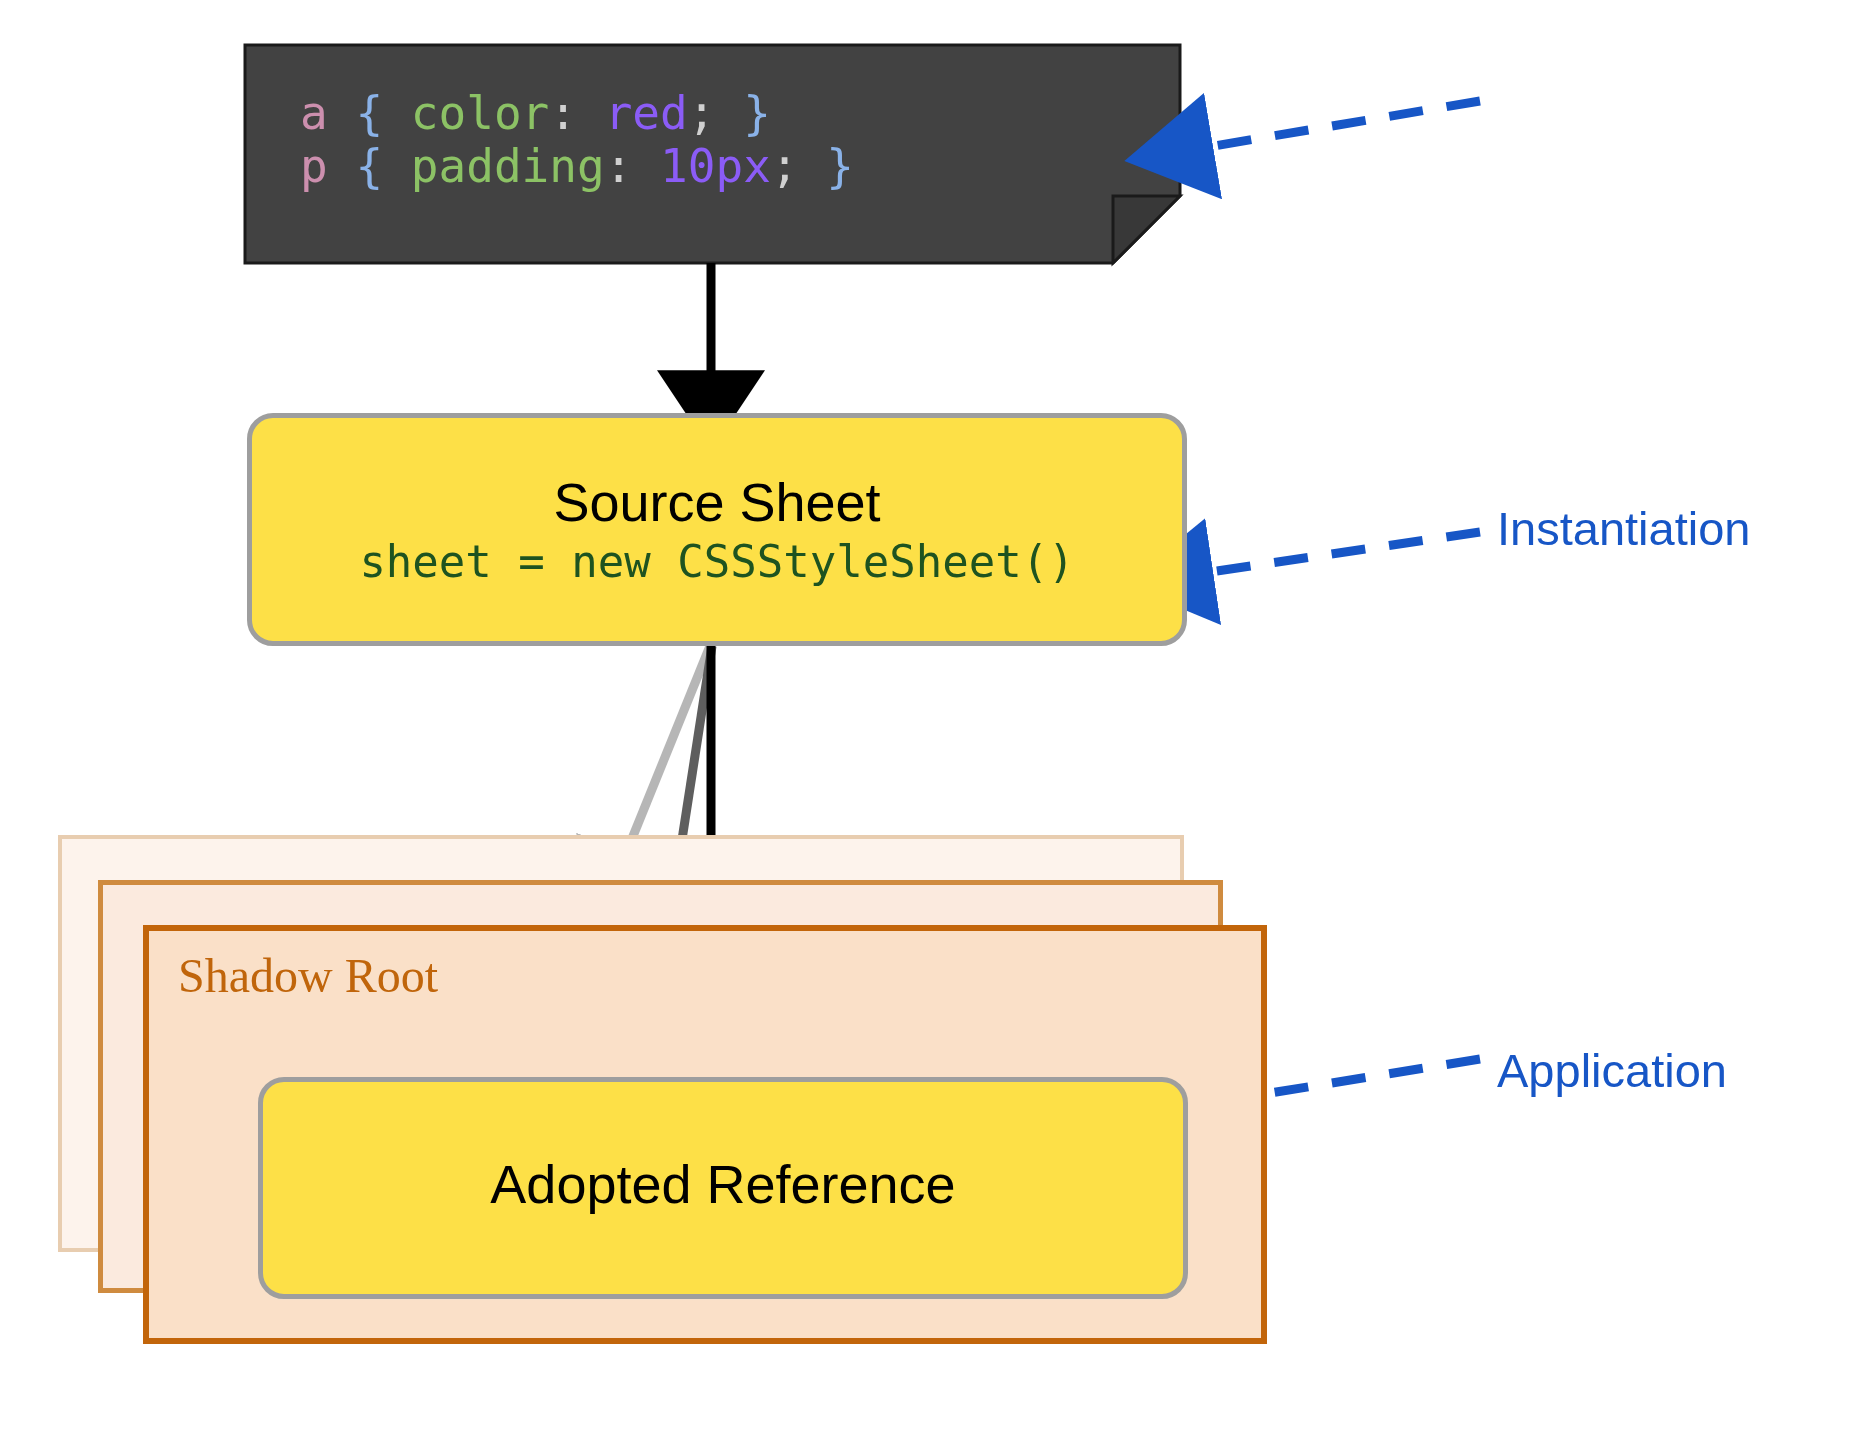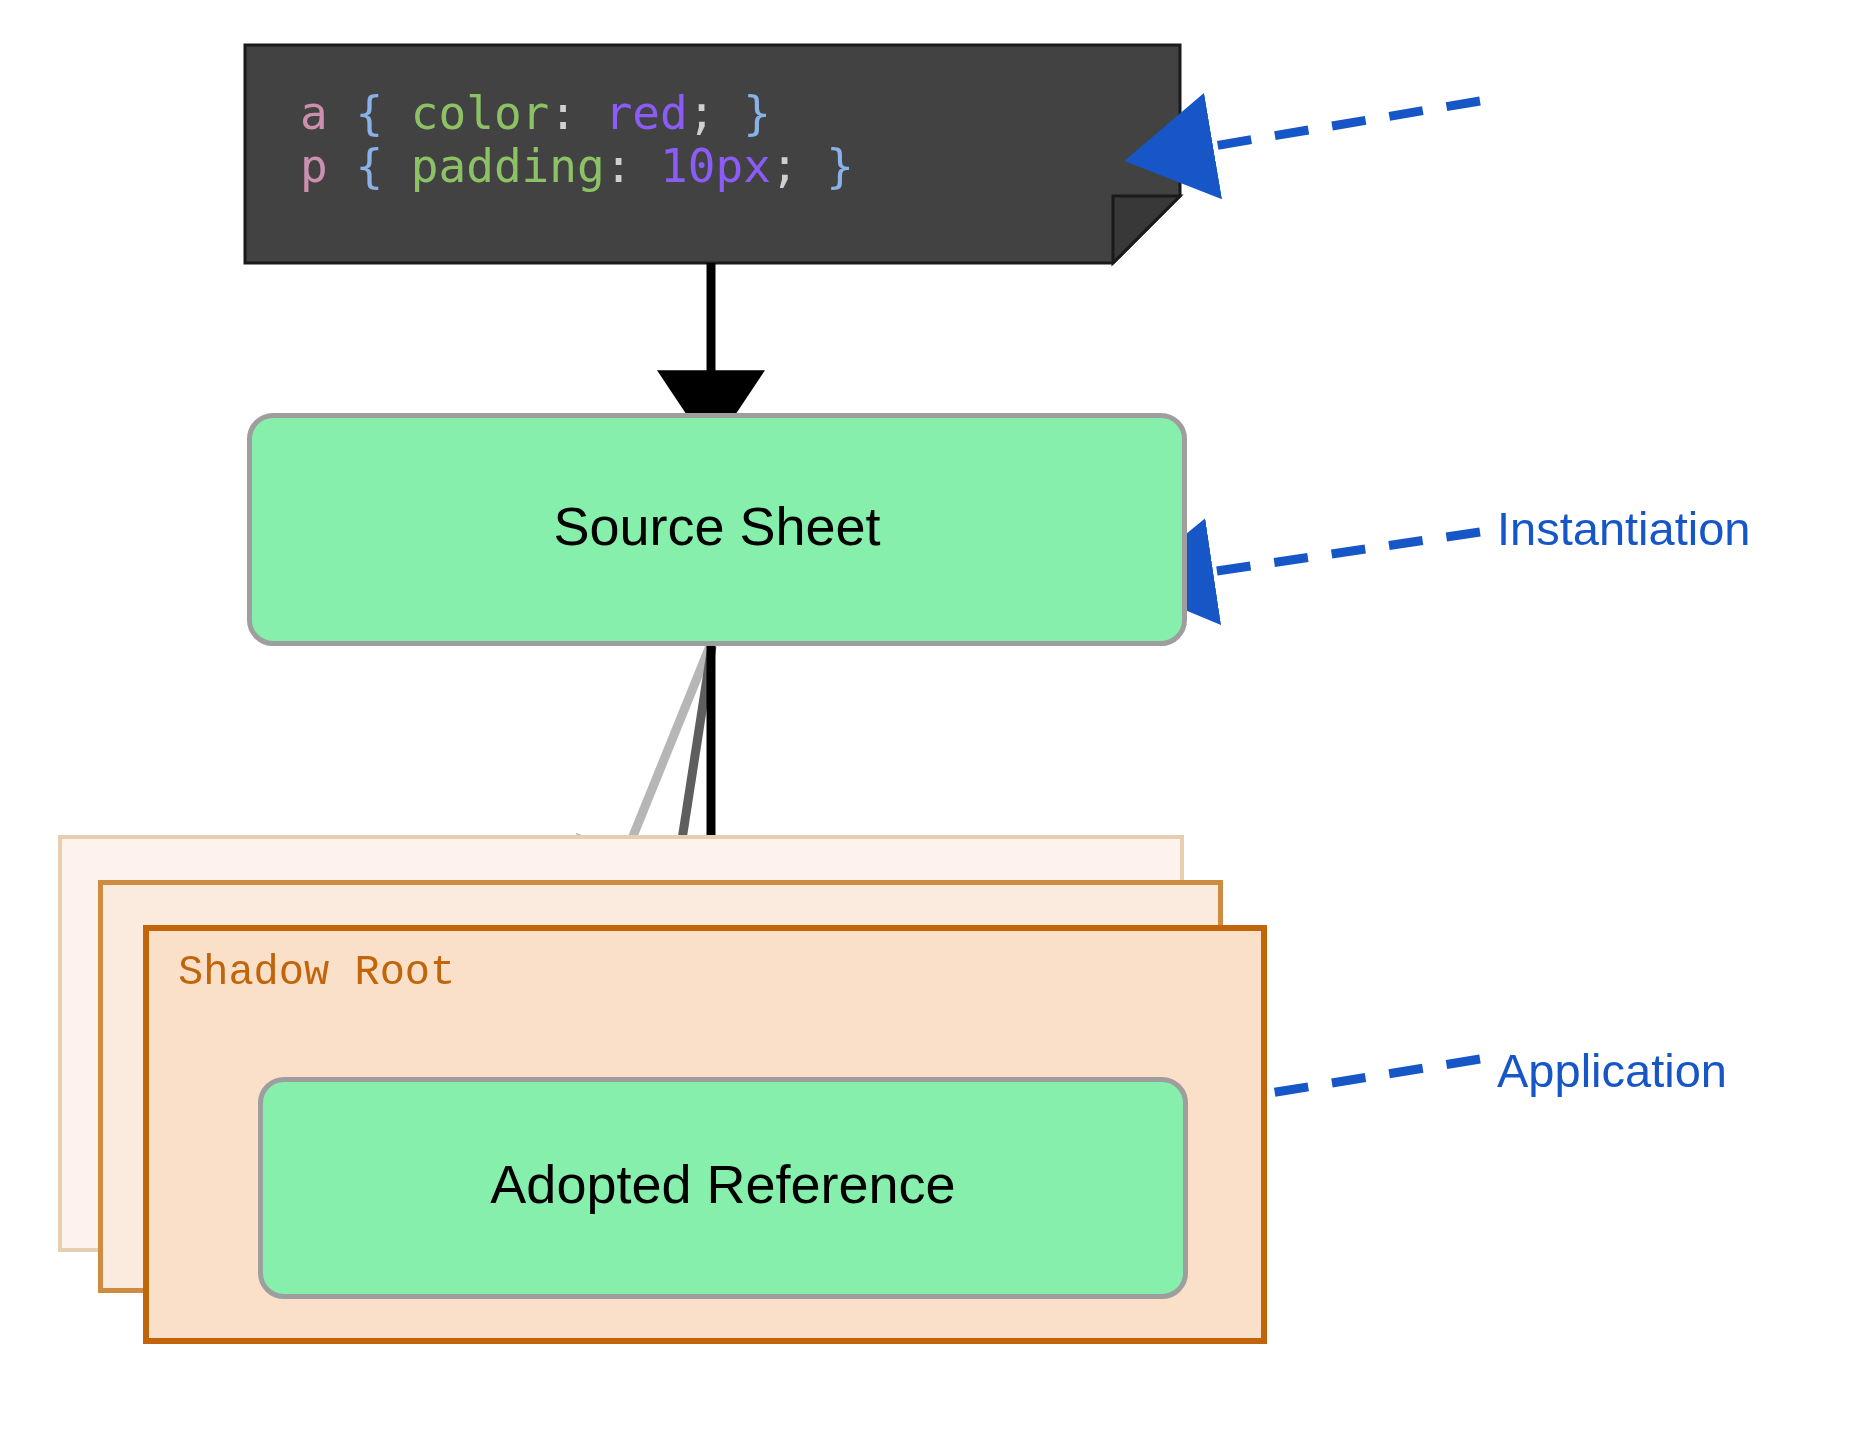--- a/index.html
+++ b/index.html
@@ -50,21 +50,21 @@
   .tok-sel  { color: #cc8fae; }
   .tok-brace{ color: #8ab2e8; }
   .tok-prop { color: #8cc265; margin-top: 9px; }
   .tok-val  { color: #8b5cf6; }
   .tok-punc { color: #d0d0d0; }
 
   
   .proc-box {
     position: absolute;
     box-sizing: border-box;
-    background: #86efac;
+    background: #fde047;
     border: 5px solid #9e9e9e;
     border-radius: 26px;
     display: flex;
     flex-direction: column;
     align-items: center;
     justify-content: center;
   }
   .proc-title {
     color: #000000;
     font-size: 54px;
@@ -102,22 +102,22 @@
   #card-front {
     left: 143px; top: 925px;  width: 1124px; height: 419px;
     background: #fae0c8;
     border: 6px solid #c2650a;
   }
   .shadow-label {
     position: absolute;
     left: 178px;
     top: 952px;
     color: #c0650b;
-    font-size: 42px;
-    font-family: Liberation Mono, monospace;
+    font-size: 48px;
+    font-family: Liberation Serif, serif;
     line-height: 1;
     white-space: nowrap;
   }
 
   
   .anno-label {
     position: absolute;
     color: #1756c6;
     font-size: 47px;
     font-family: "Liberation Sans", sans-serif;
@@ -172,20 +172,21 @@
 <span class="tok-sel">p</span><span class="tok-brace"> { </span><span class="tok-prop">padding</span><span class="tok-punc">: </span><span class="tok-val">10px</span><span class="tok-punc">; </span><span class="tok-brace">}</span></div>
   </div>
 
   <div class="shadow-card" id="card-back"></div>
   <div class="shadow-card" id="card-mid"></div>
   <div class="shadow-card" id="card-front"></div>
   <div class="shadow-label">Shadow Root</div>
 
   <div class="proc-box" id="box-source">
     <div class="proc-title">Source Sheet</div>
+    <div class="proc-code">sheet = new CSSStyleSheet()</div>
   </div>
 
   <div class="proc-box" id="box-adopted">
     <div class="proc-title">Adopted Reference</div>
   </div>
 
   <div class="anno-label" id="anno-instantiation">Instantiation</div>
   <div class="anno-label" id="anno-application">Application</div>
 
 </div>

